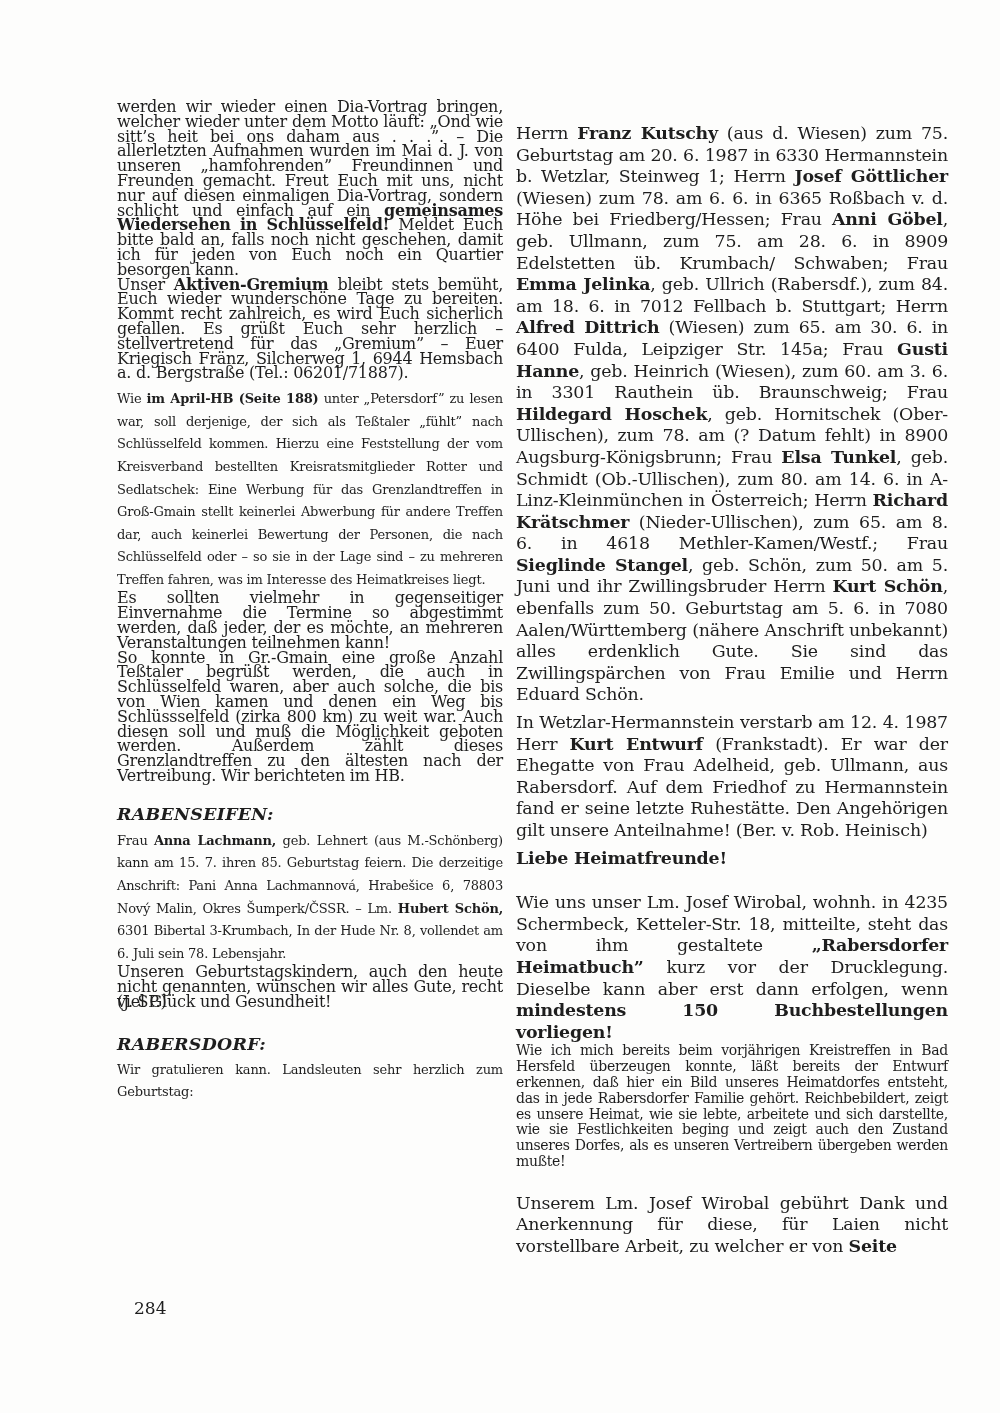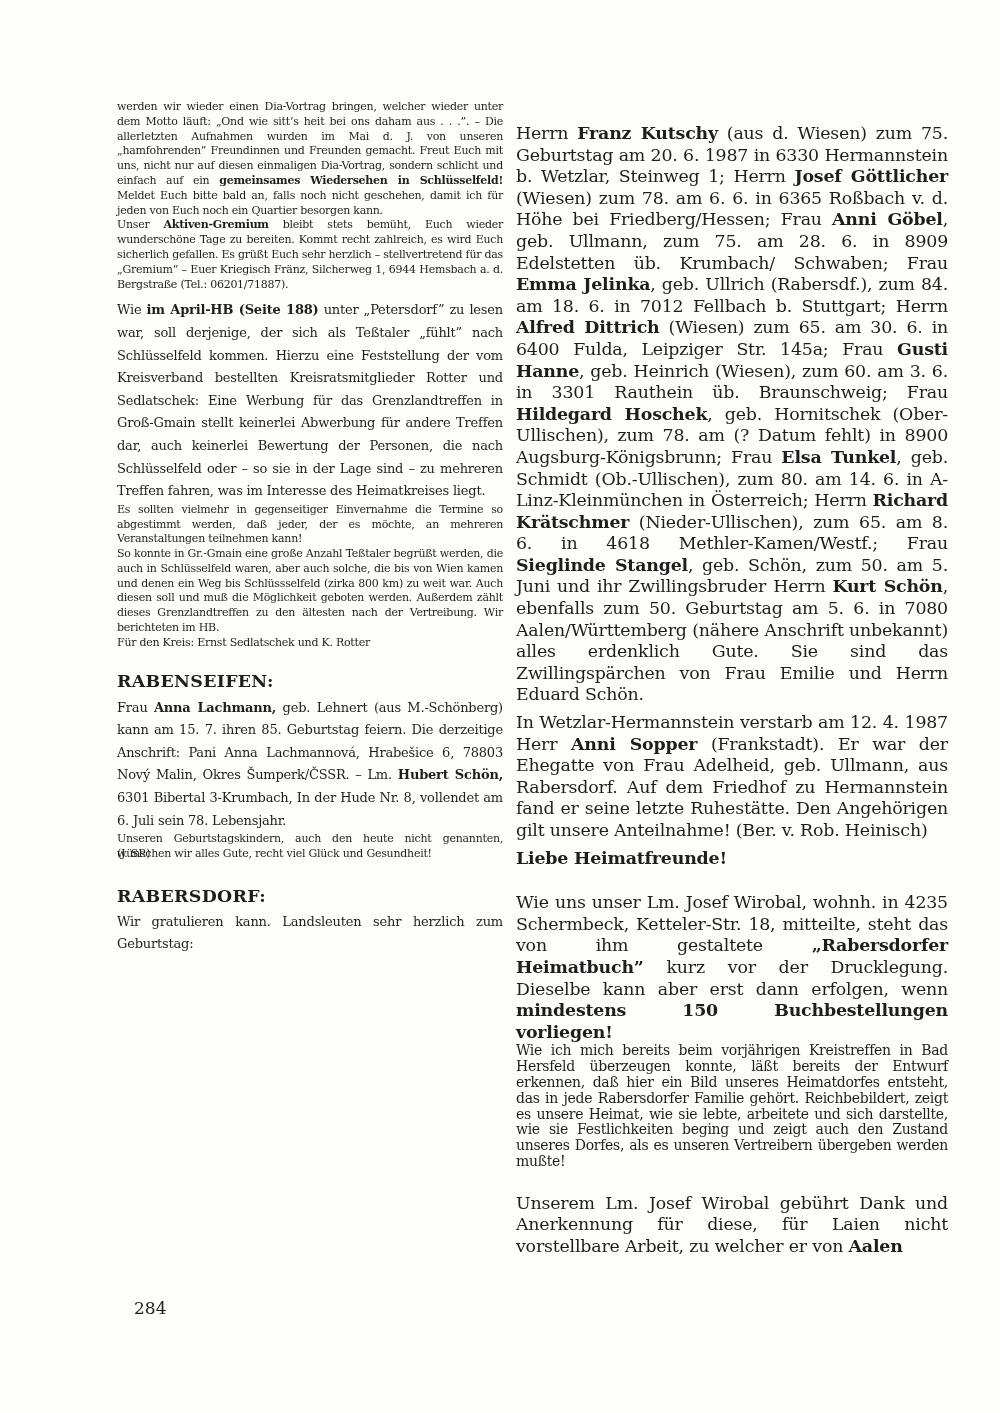--- a/index.html
+++ b/index.html
@@ -4,51 +4,50 @@
 <style>
   html, body { margin: 0; padding: 0; }
   body {
     width: 1000px; height: 1413px; background: #fdfdfc; position: relative; overflow: hidden;
     font-family: "DejaVu Serif", "Liberation Serif", serif; color: #1e1e1e;
   }
   .col { position: absolute; top: 100px; }
   .left { left: 117px; width: 386px; }
   .right { left: 516px; width: 432px; }
   p { margin: 0; text-align: justify; hyphens: manual; }
-  .sm { font-size: 11px; line-height: 14.8px; letter-spacing: -0.25px; }
+  .sm { font-size: 16px; line-height: 14.8px; letter-spacing: -0.25px; }
   .lg { font-size: 13px; line-height: 22.6px; letter-spacing: -0.2px; }
   .rs { font-size: 17.4px; line-height: 21.6px; letter-spacing: -0.2px; margin-top: 23px; }
   .rsm { font-size: 14px; line-height: 15.8px; letter-spacing: -0.3px; }
   b { font-weight: bold; }
-  .head { font-size: 17.4px; font-weight: bold; letter-spacing: 0.3px; margin: 0; }
+  .head { font-size: 17.4px; font-weight: bold; letter-spacing: 0.3px; margin: 0; font-style: italic; }
   .sign { display: flex; justify-content: space-between; }
   .pagenum { position: absolute; left: 134px; top: 1298px; font-size: 17px; }
 </style>
 </head>
 <body>
 
 <div class="col left">
   <p class="sm">werden wir wieder einen Dia-Vortrag bringen, welcher wieder unter dem Motto läuft: „Ond wie sitt’s heit bei ons daham aus . . .”. – Die allerletzten Aufnahmen wurden im Mai d. J. von unseren „hamfohrenden” Freundinnen und Freunden gemacht. Freut Euch mit uns, nicht nur auf diesen einmaligen Dia-Vortrag, sondern schlicht und einfach auf ein <b>gemeinsames Wiedersehen in Schlüsselfeld!</b> Meldet Euch bitte bald an, falls noch nicht geschehen, damit ich für jeden von Euch noch ein Quartier besorgen kann.</p>
   <p class="sm">Unser <b>Aktiven-Gremium</b> bleibt stets bemüht, Euch wieder wunderschöne Tage zu bereiten. Kommt recht zahlreich, es wird Euch sicherlich gefallen. Es grüßt Euch sehr herzlich – stellvertretend für das „Gremium” – Euer Kriegisch Fränz, Silcherweg 1, 6944 Hemsbach a. d. Bergstraße (Tel.: 06201/71887).</p>
   <p class="lg" style="margin-top:7px">Wie <b>im April-HB (Seite 188)</b> unter „Petersdorf” zu lesen war, soll derjenige, der sich als Teßtaler „fühlt” nach Schlüsselfeld kommen. Hierzu eine Feststellung der vom Kreisverband bestellten Kreisratsmitglieder Rotter und Sedlatschek: Eine Werbung für das Grenzlandtreffen in Groß-Gmain stellt keinerlei Abwerbung für andere Treffen dar, auch keinerlei Bewertung der Personen, die nach Schlüsselfeld oder – so sie in der Lage sind – zu mehreren Treffen fahren, was im Interesse des Heimatkreises liegt.</p>
   <p class="sm">Es sollten vielmehr in gegenseitiger Einvernahme die Termine so abgestimmt werden, daß jeder, der es möchte, an mehreren Veranstaltungen teilnehmen kann!</p>
   <p class="sm">So konnte in Gr.-Gmain eine große Anzahl Teßtaler begrüßt werden, die auch in Schlüsselfeld waren, aber auch solche, die bis von Wien kamen und denen ein Weg bis Schlüssselfeld (zirka 800 km) zu weit war. Auch diesen soll und muß die Möglichkeit geboten werden. Außerdem zählt dieses Grenzlandtreffen zu den ältesten nach der Vertreibung. Wir berichteten im HB.</p>
-  <p class="sm" style="text-align:left">Für den Kreis: Ernst Sedlatschek und K. Rotter</p>
   <h3 class="head" style="margin-top:20px;margin-bottom:6px">RABENSEIFEN:</h3>
   <p class="lg">Frau <b>Anna Lachmann,</b> geb. Lehnert (aus M.-Schönberg) kann am 15. 7. ihren 85. Geburtstag feiern. Die derzeitige Anschrift: Pani Anna Lachmannová, Hrabešice 6, 78803 Nový Malin, Okres Šumperk/ČSSR. – Lm. <b>Hubert Schön,</b> 6301 Bibertal 3-Krumbach, In der Hude Nr. 8, vollendet am 6. Juli sein 78. Lebensjahr.</p>
   <p class="sm">Unseren Geburtstagskindern, auch den heute nicht genannten, wünschen wir alles Gute, recht viel Glück und Gesundheit!</p>
   <div class="sm sign" style="margin-top:-14.8px;justify-content:flex-start">
     <span>(J. SP.)</span>
   </div>
   <h3 class="head" style="margin-top:24px;margin-bottom:5px">RABERSDORF:</h3>
   <p class="lg">Wir gratulieren kann. Landsleuten sehr herzlich zum Geburtstag:</p>
 </div>
 
 <div class="col right">
   <p class="rs">Herrn <b>Franz Kutschy</b> (aus d. Wiesen) zum 75. Geburtstag am 20. 6. 1987 in 6330 Hermannstein b. Wetzlar, Steinweg 1; Herrn <b>Josef Göttlicher</b> (Wiesen) zum 78. am 6. 6. in 6365 Roßbach v. d. Höhe bei Friedberg/Hessen; Frau <b>Anni Göbel</b>, geb. Ullmann, zum 75. am 28. 6. in 8909 Edelstetten üb. Krumbach/ Schwaben; Frau <b>Emma Jelinka</b>, geb. Ullrich (Rabersdf.), zum 84. am 18. 6. in 7012 Fellbach b. Stuttgart; Herrn <b>Alfred Dittrich</b> (Wiesen) zum 65. am 30. 6. in 6400 Fulda, Leipziger Str. 145a; Frau <b>Gusti Hanne</b>, geb. Heinrich (Wiesen), zum 60. am 3. 6. in 3301 Rauthein üb. Braunschweig; Frau <b>Hildegard Hoschek</b>, geb. Hornitschek (Ober-Ullischen), zum 78. am (? Datum fehlt) in 8900 Augsburg-Königsbrunn; Frau <b>Elsa Tunkel</b>, geb. Schmidt (Ob.-Ullischen), zum 80. am 14. 6. in A-Linz-Kleinmünchen in Österreich; Herrn <b>Richard Krätschmer</b> (Nieder-Ullischen), zum 65. am 8. 6. in 4618 Methler-Kamen/Westf.; Frau <b>Sieglinde Stangel</b>, geb. Schön, zum 50. am 5. Juni und ihr Zwillingsbruder Herrn <b>Kurt Schön</b>, ebenfalls zum 50. Geburtstag am 5. 6. in 7080 Aalen/Württemberg (nähere Anschrift unbekannt) alles erdenklich Gute. Sie sind das Zwillingspärchen von Frau Emilie und Herrn Eduard Schön.</p>
-  <p class="rs" style="margin-top:6px">In Wetzlar-Hermannstein verstarb am 12. 4. 1987 Herr <b>Anni Sopper</b> (Frankstadt). Er war der Ehegatte von Frau Adelheid, geb. Ullmann, aus Rabersdorf. Auf dem Friedhof zu Hermannstein fand er seine letzte Ruhestätte. Den Angehörigen gilt unsere Anteilnahme! (Ber. v. Rob. Heinisch)</p>
+  <p class="rs" style="margin-top:6px">In Wetzlar-Hermannstein verstarb am 12. 4. 1987 Herr <b>Kurt Entwurf</b> (Frankstadt). Er war der Ehegatte von Frau Adelheid, geb. Ullmann, aus Rabersdorf. Auf dem Friedhof zu Hermannstein fand er seine letzte Ruhestätte. Den Angehörigen gilt unsere Anteilnahme! (Ber. v. Rob. Heinisch)</p>
   <p class="rs" style="margin-top:6px;font-weight:bold">Liebe Heimatfreunde!</p>
   <p class="rs">Wie uns unser Lm. Josef Wirobal, wohnh. in 4235 Schermbeck, Ketteler-Str. 18, mitteilte, steht das von ihm gestaltete <b>„Rabersdorfer Heimatbuch”</b> kurz vor der Drucklegung. Dieselbe kann aber erst dann erfolgen, wenn <b>mindestens 150 Buchbestellungen vorliegen!</b></p>
   <p class="rsm">Wie ich mich bereits beim vorjährigen Kreistreffen in Bad Hersfeld überzeugen konnte, läßt bereits der Entwurf erkennen, daß hier ein Bild unseres Heimatdorfes entsteht, das in jede Rabersdorfer Familie gehört. Reichbebildert, zeigt es unsere Heimat, wie sie lebte, arbeitete und sich darstellte, wie sie Festlichkeiten beging und zeigt auch den Zustand unseres Dorfes, als es unseren Vertreibern übergeben werden mußte!</p>
-  <p class="rs">Unserem Lm. Josef Wirobal gebührt Dank und Anerkennung für diese, für Laien nicht vorstellbare Arbeit, zu welcher er von <b>Aalen</b></p>
+  <p class="rs">Unserem Lm. Josef Wirobal gebührt Dank und Anerkennung für diese, für Laien nicht vorstellbare Arbeit, zu welcher er von <b>Seite</b></p>
 </div>
 
 <div class="pagenum">284</div>
 
 </body></html>

